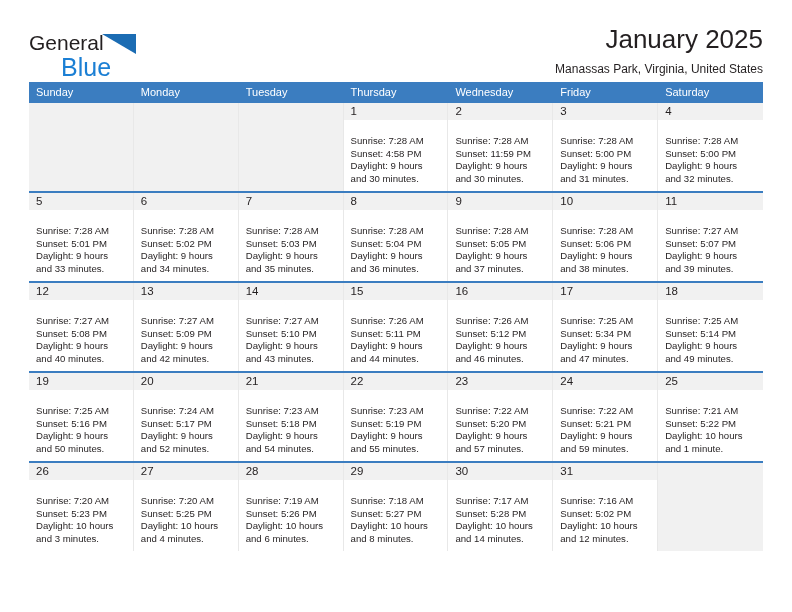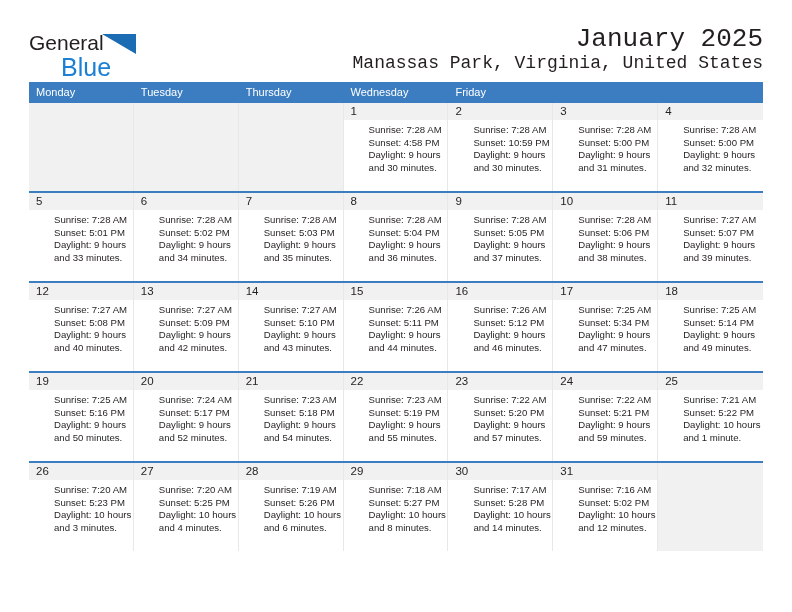--- a/index.html
+++ b/index.html
@@ -54,32 +54,31 @@
     font-size: 25px;
     color: #1b7fd4;
     line-height: 1;
     display: block;
     margin-top: -3px;
     margin-left: 32px;
   }
   .title-block {
     text-align: right;
     padding-top: 0px;
-    font-family: Liberation Mono, monospace;
   }
   .cal-title {
     font-size: 26px;
     color: #231f20;
     line-height: 1.05;
     white-space: nowrap;
   }
   .cal-subtitle {
-    font-size: 18px;
+    font-size: 12px;
     color: #231f20;
-    margin-top: 0;
+    margin-top: 9px;
     white-space: nowrap;
   }
 
   
   .calendar {
     margin-top: 10px;
     width: 734px;
   }
   .weekdays {
     display: grid;
@@ -123,25 +122,24 @@
     font-size: 11.5px;
     color: #231f20;
     height: 17px;
     line-height: 17px;
     padding-left: 7px;
   }
   .day.empty .day-num {
     background: transparent;
   }
   .day-info {
-    padding: 4px 6px 0 7px;
+    padding: 15px 6px 0 7px;
     font-size: 9.6px;
     line-height: 12.6px;
     color: #231f20;
-    margin-left: 18px;
   }
   .day-info div {
     white-space: nowrap;
   }
 </style>
 </head>
 <body>
 
 <div class="page">
 
@@ -156,25 +154,27 @@
 
     <div class="title-block">
       <div class="cal-title">January 2025</div>
       <div class="cal-subtitle">Manassas Park, Virginia, United States</div>
     </div>
 
   </div>
 
   <div class="calendar">
     <div class="weekdays">
+      <div class="weekday">Sunday</div>
       <div class="weekday">Monday</div>
       <div class="weekday">Tuesday</div>
       <div class="weekday">Thursday</div>
       <div class="weekday">Wednesday</div>
       <div class="weekday">Friday</div>
+      <div class="weekday">Saturday</div>
     </div>
 
     <div id="weeks-container">
         <div class="week first">
           <div class="day empty">
             <span class="day-num"></span>
           </div>
           <div class="day empty">
             <span class="day-num"></span>
           </div>
@@ -187,21 +187,21 @@
               <div>Sunrise: 7:28 AM</div>
               <div>Sunset: 4:58 PM</div>
               <div>Daylight: 9 hours</div>
               <div>and 30 minutes.</div>
             </div>
           </div>
           <div class="day">
             <span class="day-num">2</span>
             <div class="day-info">
               <div>Sunrise: 7:28 AM</div>
-              <div>Sunset: 10:59 PM</div>
+              <div>Sunset: 11:59 PM</div>
               <div>Daylight: 9 hours</div>
               <div>and 30 minutes.</div>
             </div>
           </div>
           <div class="day">
             <span class="day-num">3</span>
             <div class="day-info">
               <div>Sunrise: 7:28 AM</div>
               <div>Sunset: 5:00 PM</div>
               <div>Daylight: 9 hours</div>

